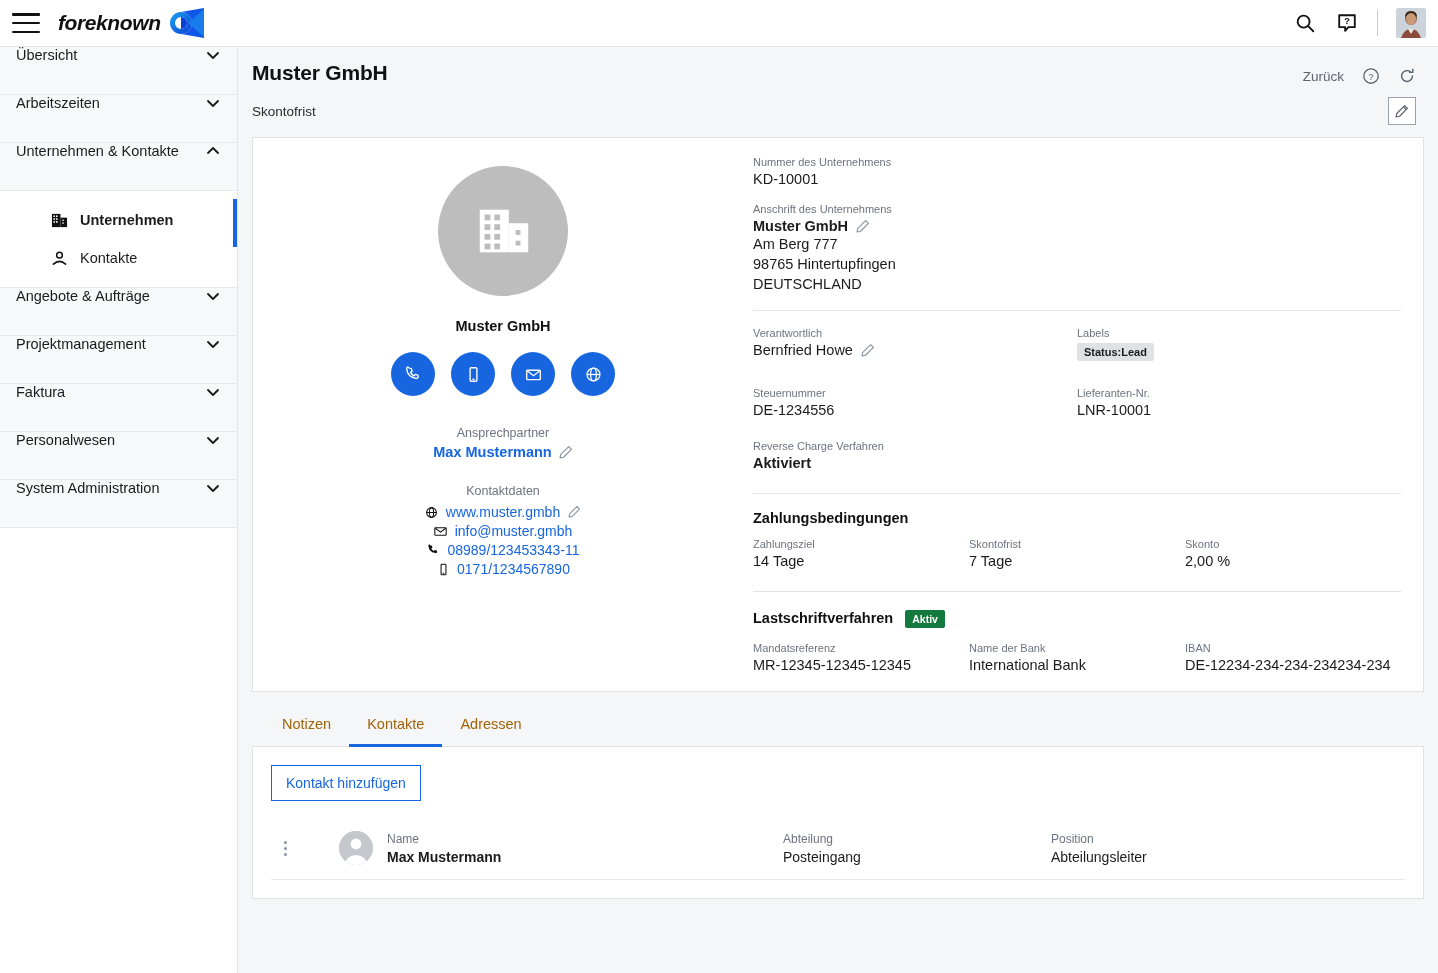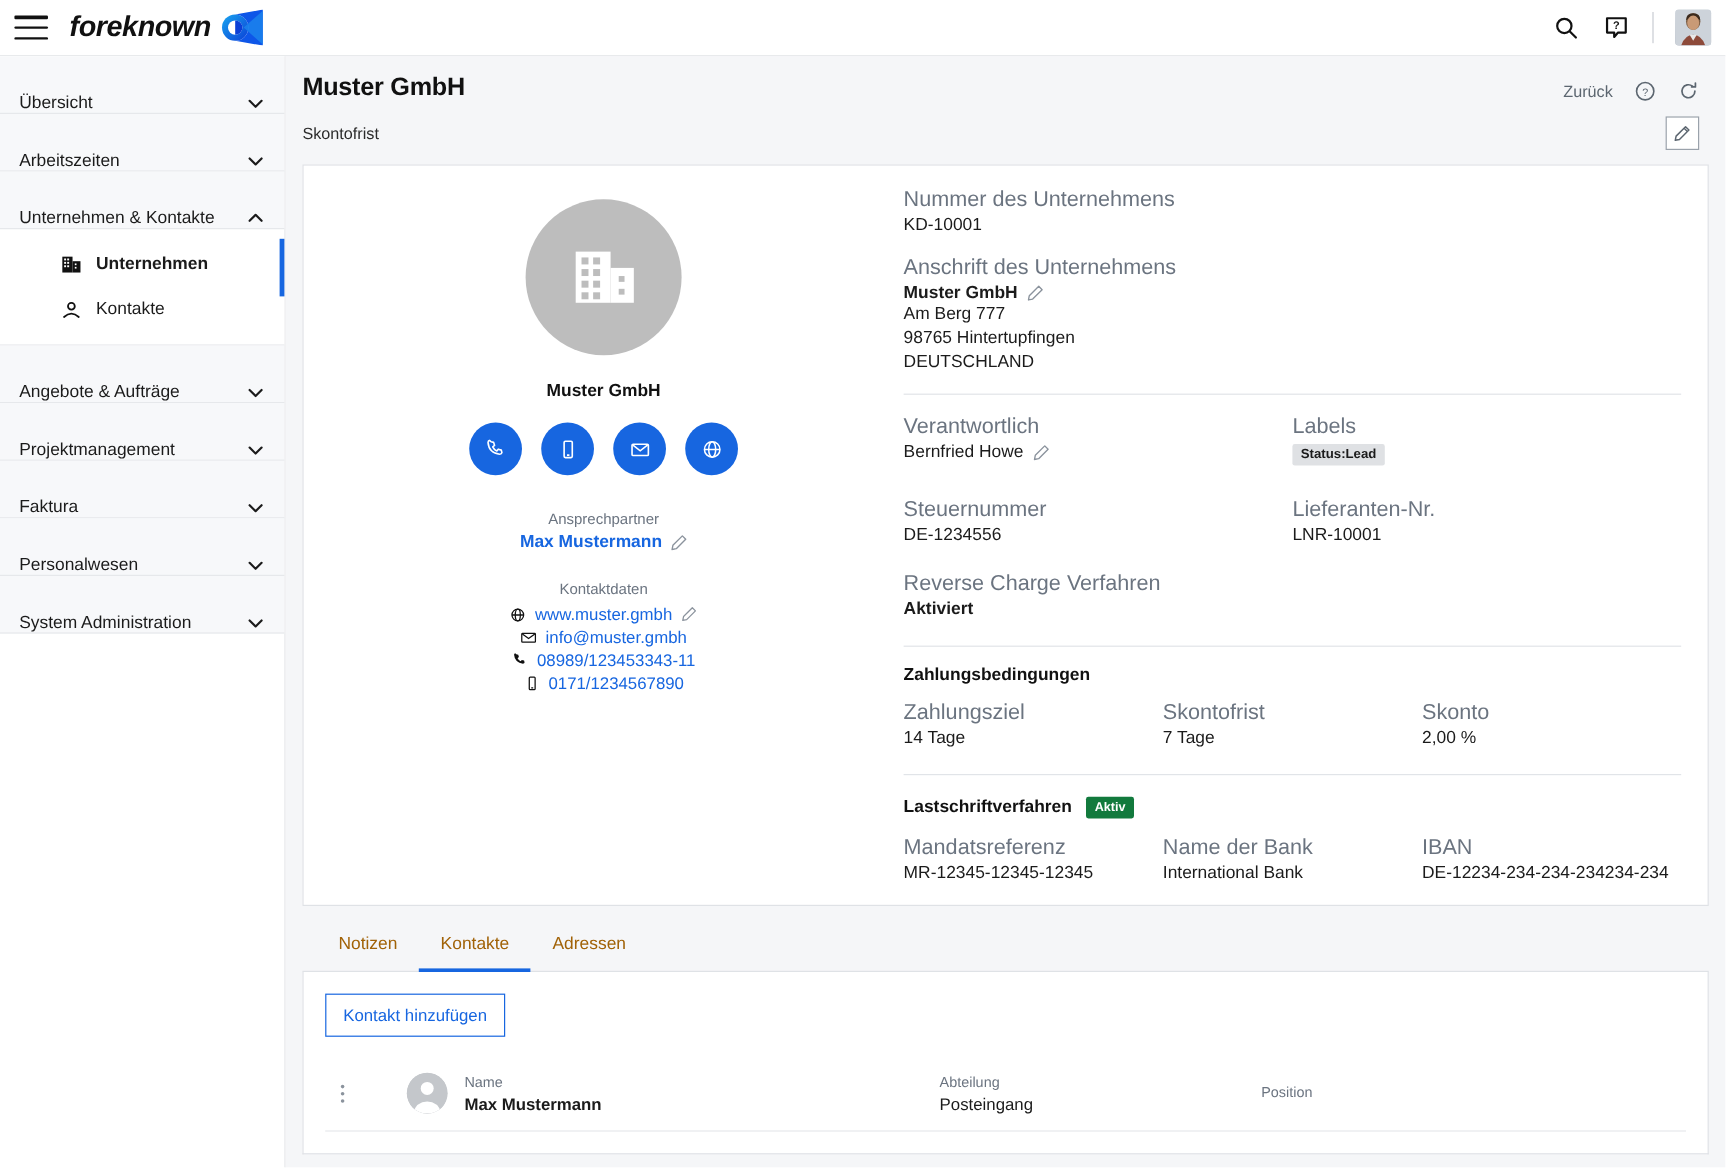--- a/index.html
+++ b/index.html
@@ -15,37 +15,37 @@
   .topbar {
     position: absolute; left: 0; top: 0; width: 1438px; height: 47px;
     background: #ffffff;
     border-bottom: 1px solid #e3e5e8;
     display: flex; align-items: center;
   }
   .burger { width: 28px; height: 20px; margin-left: 12px; margin-right: 18px;
     display: flex; flex-direction: column; justify-content: space-between; cursor: pointer; }
   .burger span { display: block; height: 2.5px; background: #111; border-radius: 1px; width: 100%; }
   .logo-wrap { display: flex; align-items: center; gap: 7px; }
-  .logo-text { font-style: italic; font-weight: bold; font-size: 24px; color: #111; letter-spacing: -0.4px; }
+  .logo-text { font-style: italic; font-weight: bold; font-size: 21px; color: #111; letter-spacing: -0.4px; }
   .logo-mark { width: 38px; height: 30px; position: relative; }
   .topbar-right { margin-left: auto; display: flex; align-items: center; gap: 18px; padding-right: 12px; }
   .ticon { width: 24px; height: 24px; cursor: pointer; color: #111; display: flex; align-items: center; justify-content: center;}
   .tdivider { width: 1px; height: 26px; background: #c8ccd2; }
   .avatar-photo {
     width: 30px; height: 30px; border-radius: 3px; overflow: hidden;
     background: linear-gradient(#cfd6de, #aeb6c0); position: relative; cursor: pointer;
   }
 
   
   .sidebar {
     position: absolute; left: 0; top: 47px; width: 238px; height: 926px;
     background: #ffffff; border-right: 1px solid #e3e5e8;
   }
   .nav-group {
-    height: 48px; display: flex; align-items: flex-end; padding: 0 16px;
+    height: 48px; display: flex; align-items: flex-start; padding: 0 16px;
     border-bottom: 1px solid #e6e8eb; background: #f7f8fa;
     font-size: 14.5px; color: #1b1b1b; cursor: pointer; position: relative;
   }
   .nav-group .chev { margin-left: auto; width: 16px; height: 16px; color: #1b1b1b; }
   .nav-sub-wrap { background: #ffffff; border-bottom: 1px solid #e6e8eb; padding-left: 34px; }
   .nav-sub {
     height: 38px; display: flex; align-items: center; gap: 12px;
     padding: 0 16px; font-size: 14.5px; color: #1b1b1b; cursor: pointer; position: relative;
   }
   .nav-sub.active { font-weight: bold; }
@@ -92,21 +92,21 @@
     display: flex; align-items: center; justify-content: center; gap: 7px;
     font-size: 14px; color: #1766e0; margin-top: 3px;
   }
   .link-line a { color: #1766e0; text-decoration: none; cursor: pointer; }
   .link-name { font-size: 14.5px; color: #1766e0; font-weight: bold; cursor: pointer; }
   .pencil { width: 14px; height: 14px; color: #6b7480; cursor: pointer; }
   .mini-icon { width: 14px; height: 14px; color: #1b1b1b; display:flex; align-items:center; justify-content:center;}
 
   .card-right { flex: 1; padding: 0 22px 0 0; }
   .fld { margin-bottom: 16px; }
-  .fld-label { font-size: 18px; color: #6b7480; margin-bottom: 3px; }
+  .fld-label { font-size: 11px; color: #6b7480; margin-bottom: 3px; }
   .fld-value { font-size: 14.5px; color: #1b1b1b; }
   .fld-value.bold { font-weight: bold; }
   .addr-line { font-size: 14.5px; color: #1b1b1b; line-height: 20px; }
   .divider { height: 1px; background: #e1e4e8; margin: 12px 0 16px 0; }
   .grid2 { display: flex; }
   .grid2 > div { flex: 1; }
   .grid3 { display: flex; }
   .grid3 > div { flex: 1; }
   .badge-grey {
     display: inline-block; background: #dfe1e4; color: #1b1b1b;
@@ -567,18 +567,19 @@
         <div class="col-name">
           <div class="col-h">Name</div>
           <div class="col-v bold">Max Mustermann</div>
         </div>
         <div class="col-dept">
           <div class="col-h">Abteilung</div>
           <div class="col-v">Posteingang</div>
         </div>
         <div class="col-pos">
           <div class="col-h">Position</div>
+          <div class="col-v">Abteilungsleiter</div>
         </div>
       </div>
     </div>
   </div>
 
 </div>
 
 </body></html>

